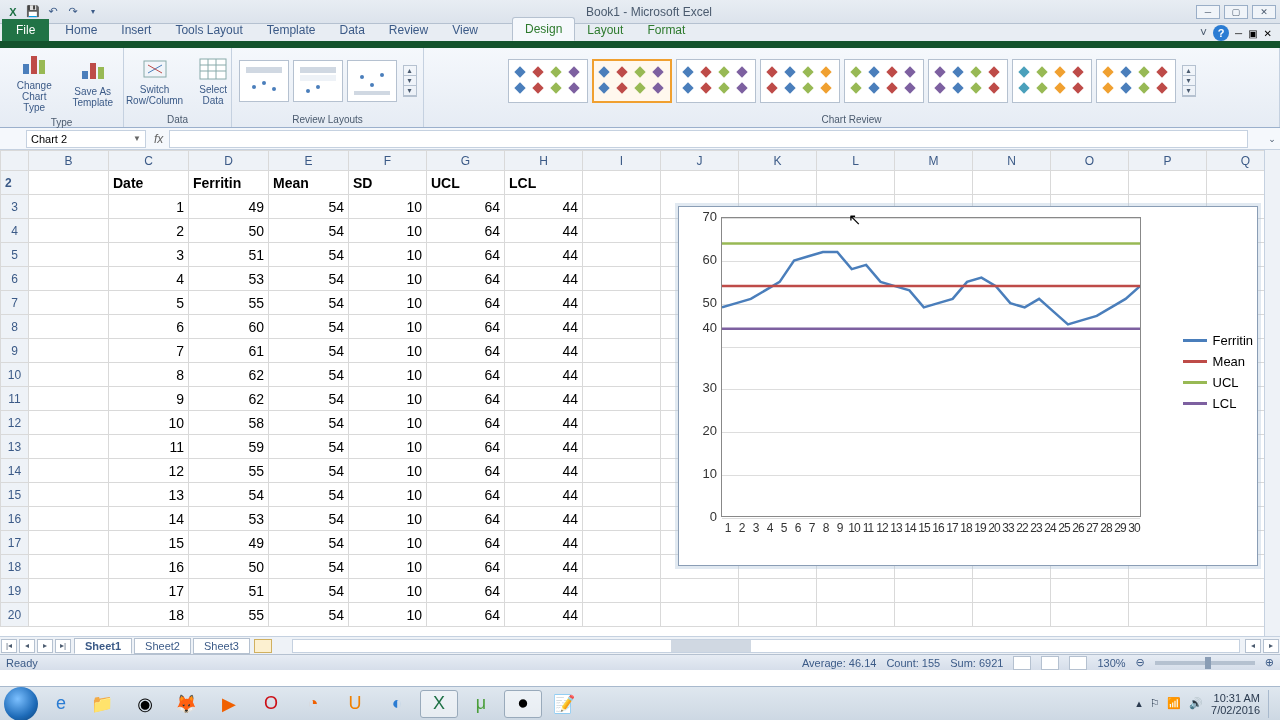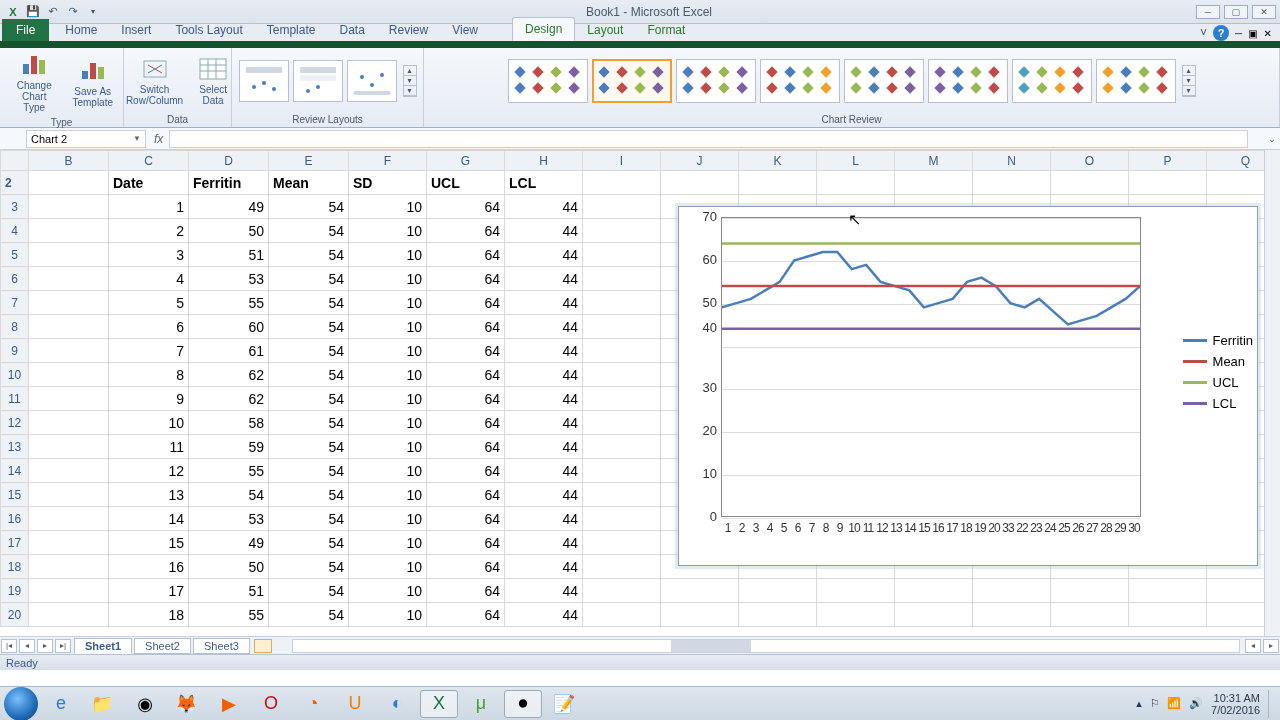--- a/index.html
+++ b/index.html
@@ -836,20 +836,34 @@
   <div class="newtab"></div>
   <div class="hscroll">
       <div class="thumb"></div>
     </div>
   <div class="navbtn">◂</div>
   <div class="navbtn">▸</div>
 </div>
 
 <div class="status">
   <span>Ready</span>
+  <div class="right">
+    <span>Average: 46.14</span>
+    <span>Count: 155</span>
+    <span>Sum: 6921</span>
+    <div class="viewbtn"></div>
+    <div class="viewbtn"></div>
+    <div class="viewbtn"></div>
+    <span>130%</span>
+    <span>⊖</span>
+    <div class="zoom-slider">
+        <div class="th"></div>
+      </div>
+    <span>⊕</span>
+  </div>
 </div>
 
 <div class="taskbar">
   <div class="orb"></div>
   <div class="tb-ico" style="color:#2b7cd3;">e</div>
   <div class="tb-ico">📁</div>
   <div class="tb-ico">◉</div>
   <div class="tb-ico" style="color:#e66000;">🦊</div>
   <div class="tb-ico" style="color:#f06000;">▶</div>
   <div class="tb-ico" style="color:#cc0f16;">O</div>

